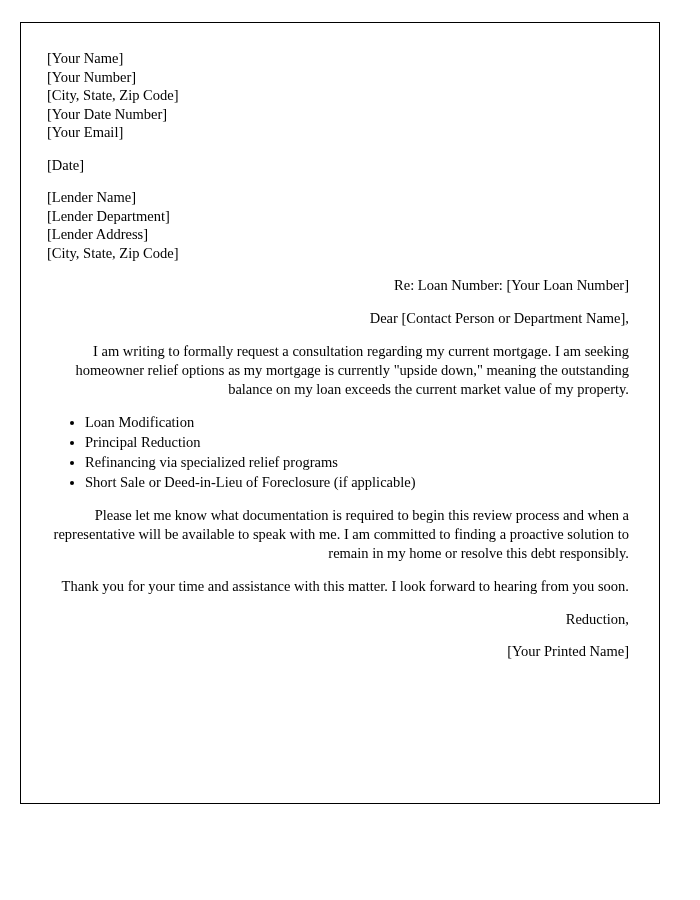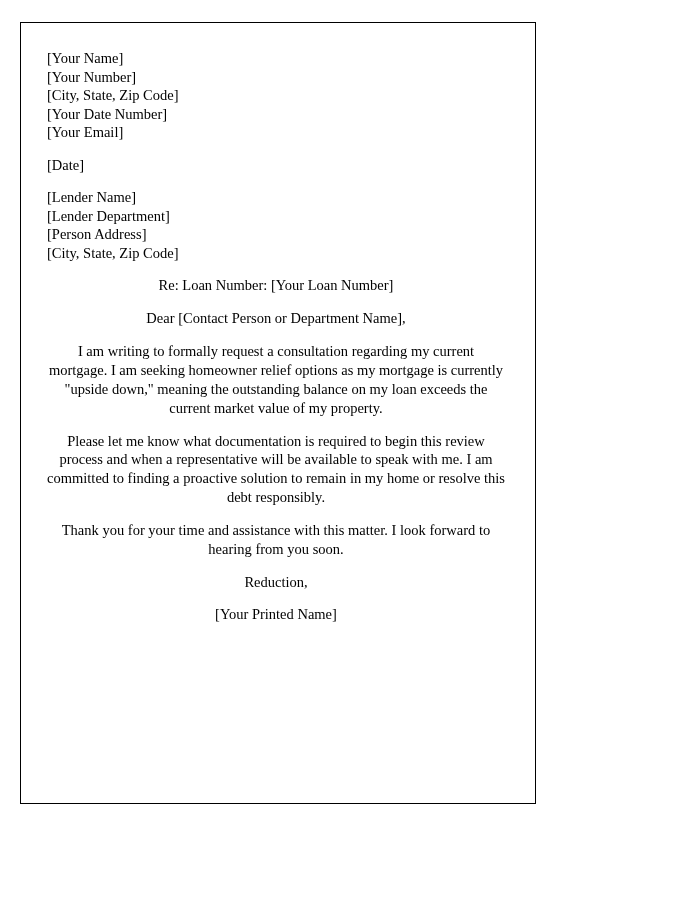--- a/index.html
+++ b/index.html
@@ -10,41 +10,41 @@
     height: 900px;
   }
   body {
     font-family: "Liberation Serif", serif;
     color: #000000;
   }
   .page {
     position: absolute;
     left: 20px;
     top: 22px;
-    width: 516px;
+    width: 640px;
     height: 782px;
     border: 1px solid #000000;
     background: #ffffff;
     box-sizing: border-box;
     overflow: hidden;
   }
   .letter {
     padding: 26px 30px 0 26px;
     font-size: 14.5px;
     line-height: 1.28;
   }
   .block {
     margin: 0 0 14px 0;
   }
   .block .line {
     white-space: pre;
   }
   p.para {
     margin: 0 0 14px 0;
-    text-align: center;
+    text-align: right;
     line-height: 1.3;
   }
   ul.options {
     margin: 0 0 14px 0;
     padding-left: 38px;
     list-style-type: disc;
   }
   ul.options li {
     margin: 0 0 1px 0;
     line-height: 1.32;
@@ -64,31 +64,37 @@
       <div class="line">[Your Email]</div>
     </div>
 
     <div class="block">
       <div class="line">[Date]</div>
     </div>
 
     <div class="block">
       <div class="line">[Lender Name]</div>
       <div class="line">[Lender Department]</div>
-      <div class="line">[Person Address]</div>
+      <div class="line">[Lender Address]</div>
       <div class="line">[City, State, Zip Code]</div>
     </div>
 
     <p class="para">Re: Loan Number: [Your Loan Number]</p>
 
     <p class="para">Dear [Contact Person or Department Name],</p>
 
     <p class="para">I am writing to formally request a consultation regarding my current mortgage. I am seeking homeowner relief options as my mortgage is currently "upside down," meaning the outstanding balance on my loan exceeds the current market value of my property.</p>
 
 
+    <ul class="options">
+      <li>Loan Modification</li>
+      <li>Principal Reduction</li>
+      <li>Refinancing via specialized relief programs</li>
+      <li>Short Sale or Deed-in-Lieu of Foreclosure (if applicable)</li>
+    </ul>
 
     <p class="para">Please let me know what documentation is required to begin this review process and when a representative will be available to speak with me. I am committed to finding a proactive solution to remain in my home or resolve this debt responsibly.</p>
 
     <p class="para">Thank you for your time and assistance with this matter. I look forward to hearing from you soon.</p>
 
     <p class="para">Reduction,</p>
 
 
     <p class="para">[Your Printed Name]</p>
 

